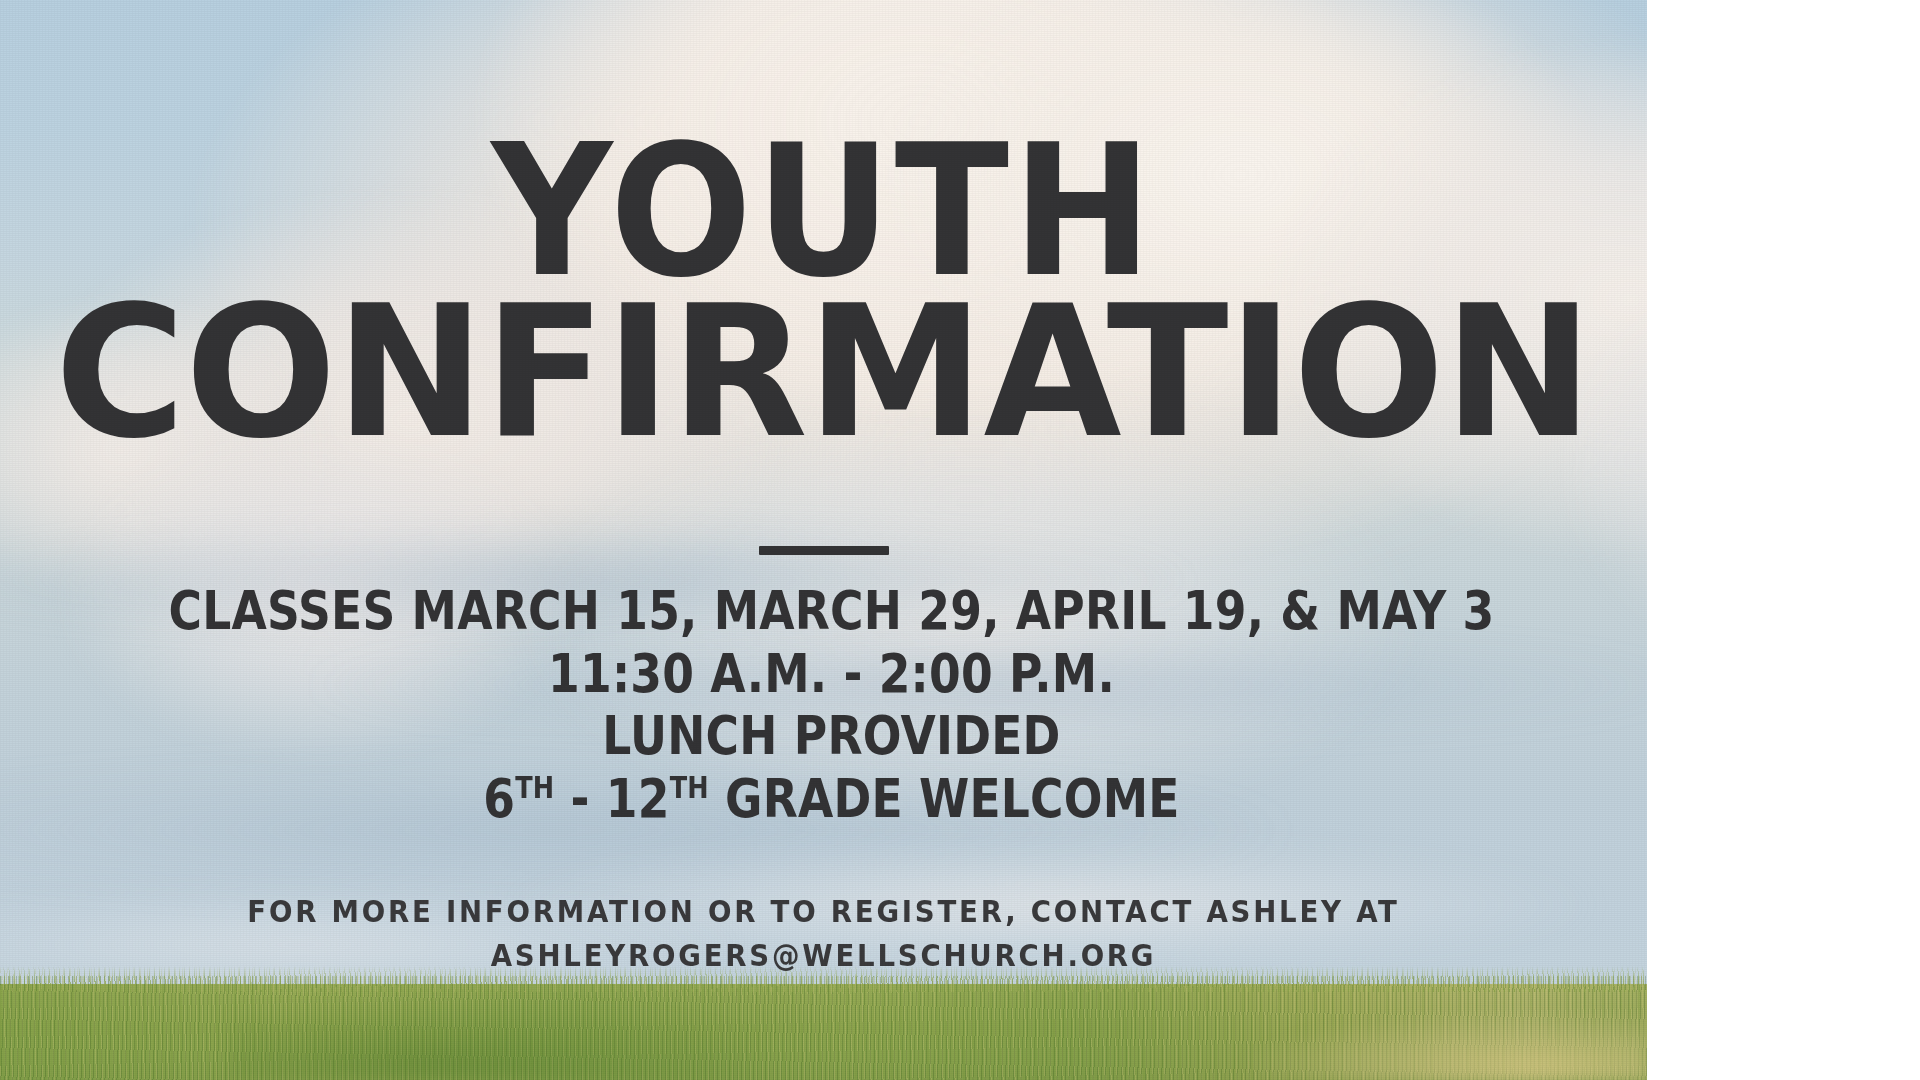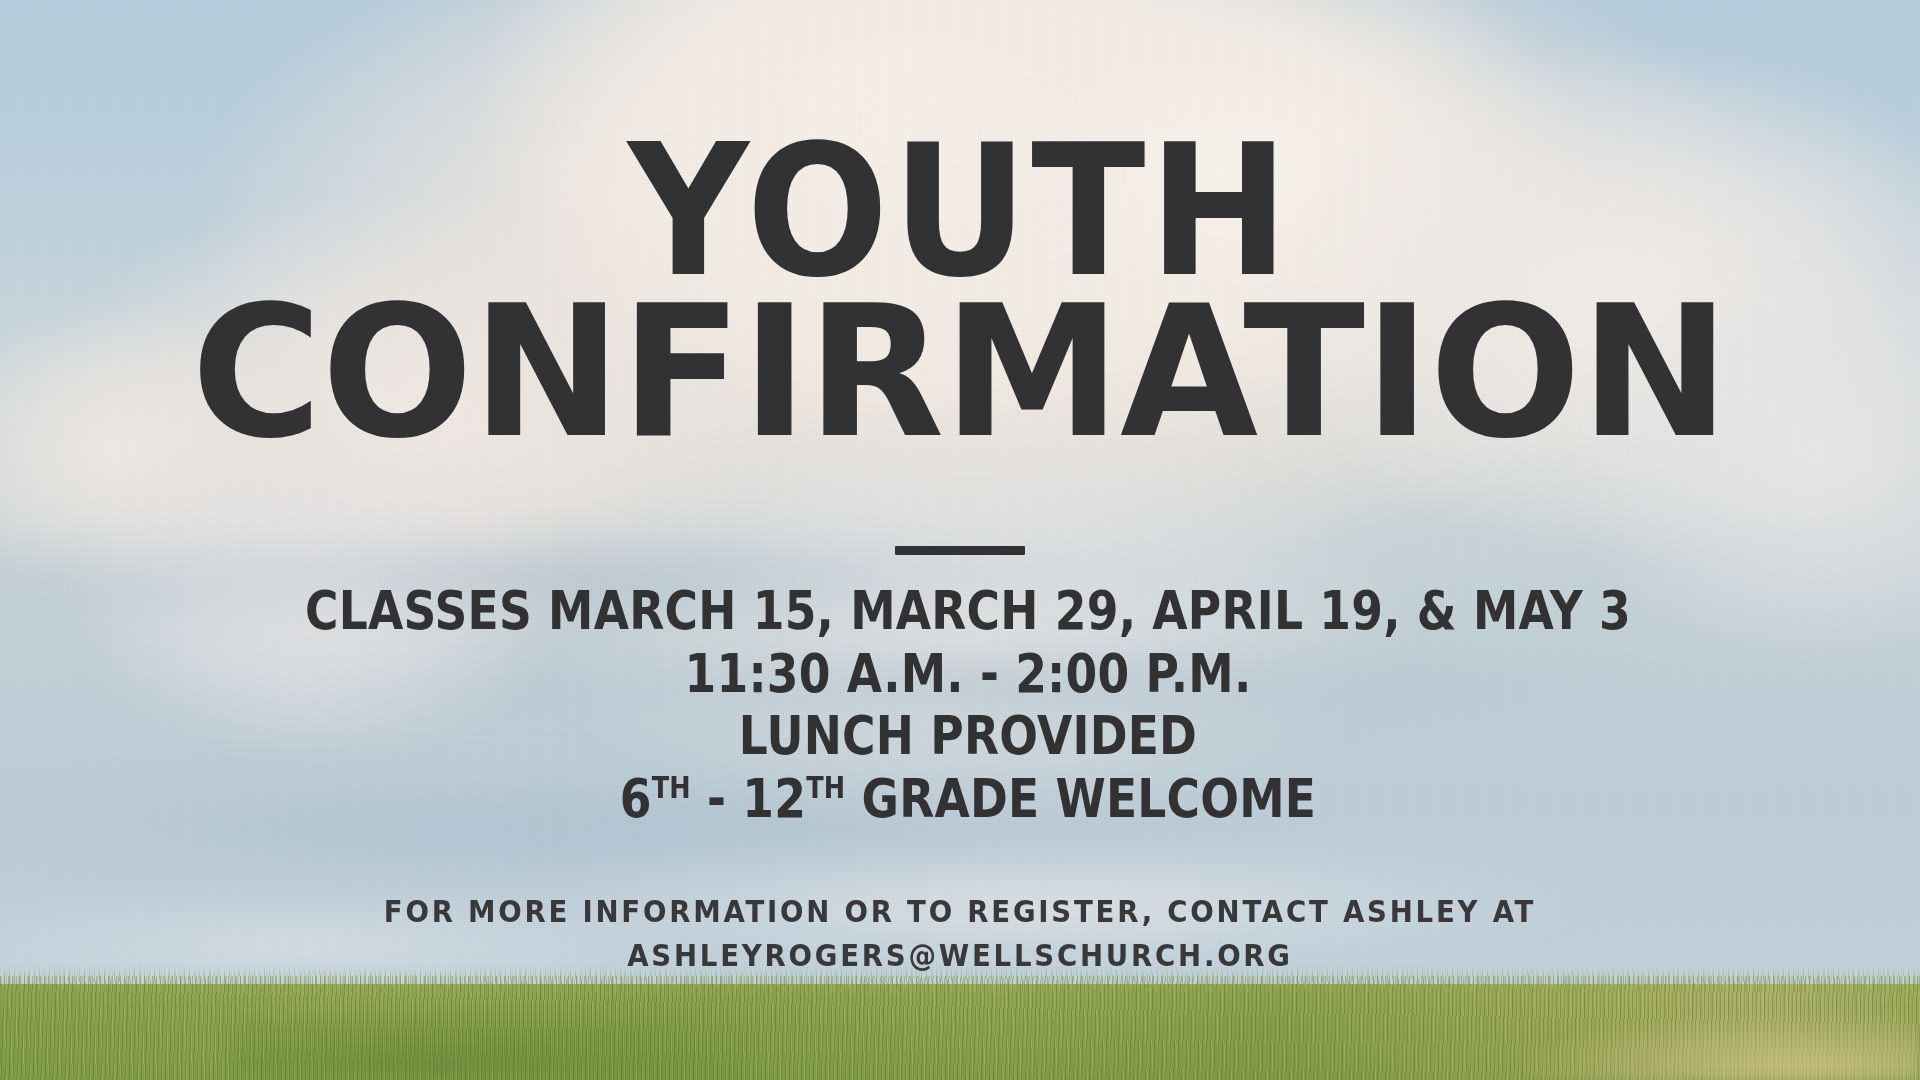--- a/index.html
+++ b/index.html
@@ -7,21 +7,21 @@
     margin: 0;
     padding: 0;
     background: #ffffff;
   }
   body {
     font-family: "Liberation Sans", sans-serif;
   }
 
   #poster {
     position: relative;
-    width: 1920px;
+    width: 1647px;
     height: 1080px;
     overflow: hidden;
     background: #86efac;
   }
 
   
   .sky-base {
     position: absolute;
     inset: 0;
     background: linear-gradient(to bottom,

